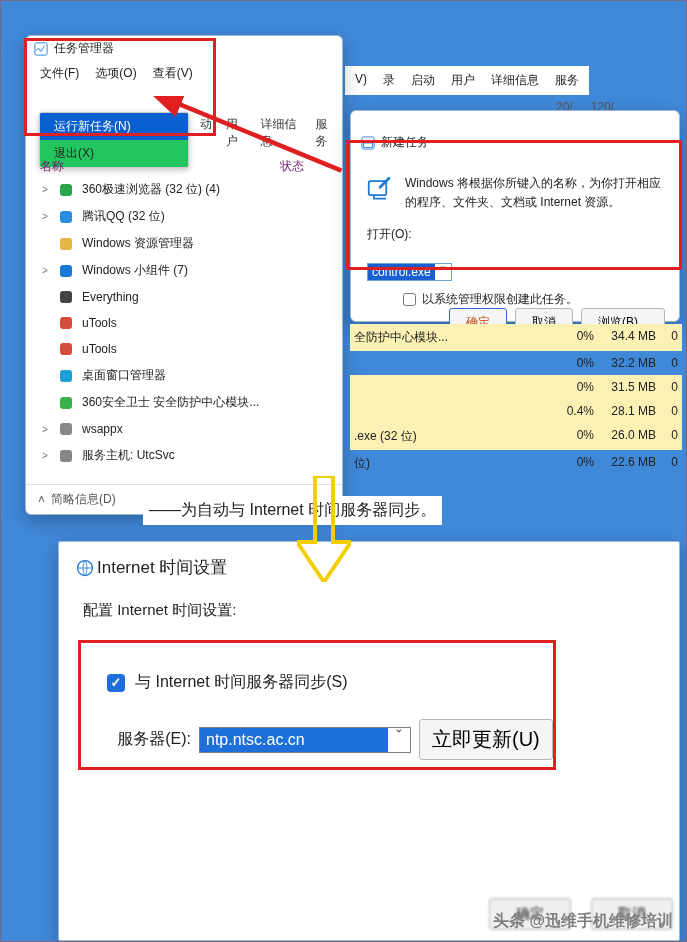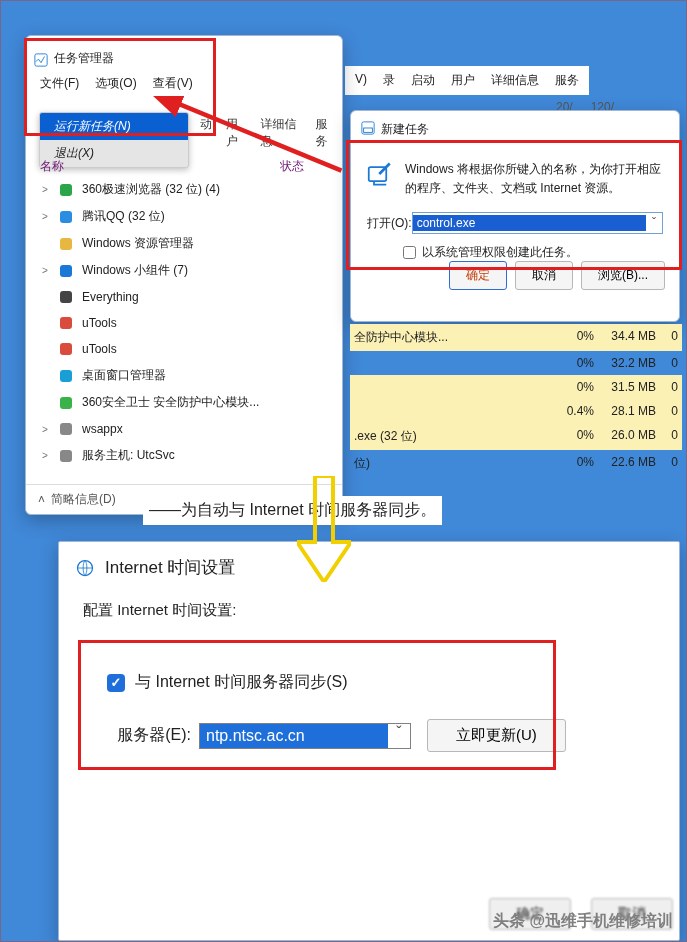--- a/index.html
+++ b/index.html
@@ -1,25 +1,25 @@
 <!DOCTYPE html>
 <html><head>
 <meta charset="utf-8">
 <style>
   * { box-sizing: border-box; margin: 0; padding: 0; font-family: "Microsoft YaHei", "Segoe UI", Arial, sans-serif; }
   body { width: 687px; height: 942px; background:#4088d8; position:relative; overflow:hidden; font-size:12px; color:#222;}
   
   
   .win { background:#fff; border:1px solid #9fb7d4; border-radius:6px; box-shadow:0 6px 18px rgba(0,0,0,.25); position:absolute; }
   .tm   { left:25px; top:35px; width:318px; height:480px; }
-  .titlebar { display:flex; align-items:flex-end; gap:6px; padding:4px 8px; font-size:12px;margin-top:10px;}
+  .titlebar { display:flex; align-items:center; gap:6px; padding:4px 8px; font-size:12px;}
   .tm-icon,.svg-icon { width:14px;height:14px; stroke:#1a5fb4; fill:none;}
   .menubar { display:flex; gap:4px; padding:2px 8px; font-size:12px;}
   .menubar span{padding:2px 6px;}
-  .dropdown{position:absolute; left:13px; top:76px; width:150px; background:#e5e5e5; border:1px solid #ccc; border-radius:3px; box-shadow:0 2px 6px rgba(0,0,0,.25); font-size:12px; overflow:hidden;font-style:italic;}
+  .dropdown{position:absolute; left:13px; top:76px; width:150px; background:#22c55e; border:1px solid #ccc; border-radius:3px; box-shadow:0 2px 6px rgba(0,0,0,.25); font-size:12px; overflow:hidden;}
   .ddrow{padding:5px 14px;}
   .ddrow.sel{background:#0a5fd1;color:#fff;}
   .tabs{position:absolute; left:168px; top:76px; display:flex; gap:2px; font-size:12px; color:#333;}
   .tabs span{padding:4px 6px;}
   .tm-head{position:absolute; left:12px; top:118px; width:300px; display:flex; font-size:12px; color:#701a75;}
   .tm-head .c-name{flex:1; padding:4px 2px;}
   .tm-head .c-state{width:60px; padding:4px 2px;}
   .list{position:absolute; left:12px; top:140px; right:12px; bottom:40px; overflow:hidden;}
   .row{display:flex; align-items:center; gap:8px; padding:5px 2px;}
   .row .caret{width:10px; color:#777; font-size:10px; text-align:center;}
@@ -29,25 +29,25 @@
   .tm-footer .chev{margin-right:6px;}
   
   
   .redbox1{position:absolute; left:24px; top:38px; width:192px; height:98px; border:3px solid #e02020; pointer-events:none;}
   
   
   .rtabs{position:absolute; left:345px; top:66px; display:flex; gap:4px; font-size:12px; background:#fff; padding:2px 4px;}
   .rtabs span{padding:4px 6px;}
   
   .nt-win{left:350px; top:110px; width:330px; height:212px;}
-  .nt-title{display:flex;gap:6px;padding:10px 10px; font-size:12px;}
-  .nt-body{padding:0 16px;margin-top:12px;}
+  .nt-title{display:flex;align-items:center;gap:6px;padding:23px 10px; font-size:12px;}
+  .nt-body{padding:0 16px;}
   .nt-msg{display:flex;gap:10px;font-size:12px;line-height:1.6; color:#222;}
   .nt-msg svg{flex:none;width:28px;height:28px;}
-  .nt-open{display:flex; align-items:center; gap:0; margin-top:14px;}
+  .nt-open{display:flex; align-items:flex-start; gap:20px; margin-top:14px;flex-direction:column;}
   .nt-open label{font-size:12px;}
   .combo{flex:1; display:flex; align-items:center; border:1px solid #6fa0d6; background:#fff; height:22px;}
   .combo .sel{flex:1; background:#1a5fd1; color:#fff; padding:1px 4px; font-size:12px;}
   .combo .drop{width:16px; text-align:center; color:#555;}
   .admin-row{margin-left:36px; margin-top:10px; display:flex; align-items:center; gap:6px;}
   .nt-btns{display:flex; gap:8px; justify-content:flex-end; padding:0 14px 12px;}
   .btn{border:1px solid #b7b7b7; background:#f5f5f5; border-radius:3px; padding:5px 16px; font-size:12px;}
   .btn.primary{border-color:#2f6ed0; color:#c2410c;}
   .redbox2{position:absolute;left:346px; top:140px; width:336px; height:130px; border:3px solid #e02020; pointer-events:none;}
   .arrowRed{position:absolute; left:152px; top:96px; width:210px; height:80px; pointer-events:none;}
@@ -62,32 +62,32 @@
   .res .rrow .z{width:22px; text-align:right;}
   
   .cpuhdr{position:absolute; left:556px; top:100px; display:flex; gap:18px; font-size:12px; color:#555;}
   
   
   .syncline{position:absolute; left:143px; top:496px; font-size:16px; color:#222; background:#fff; padding:4px 6px;}
   .yarrow{position:absolute; left:297px; top:476px; width:54px; height:106px; pointer-events:none;}
   
   
   .dlg{left:58px; top:541px; width:622px; height:400px; border-radius:2px;}
-  .dlg-title{display:flex;align-items:center;gap:10px;padding:14px 16px; font-size:17px; color:#222;}
+  .dlg-title{display:flex;align-items:center;gap:2px;padding:14px 16px; font-size:17px; color:#222;}
   .dlg-title svg{width:20px;height:20px;}
   .dlg-lbl{padding:8px 24px 4px; font-size:15px;}
   .dlg-group{margin:24px; padding:24px; font-size:16px;}
   .dlg-sync{display:flex; align-items:center; gap:10px; font-size:16px;}
   .dlg-sync .cb{width:18px;height:18px;border-radius:4px;background:#1e6fd9;display:flex;align-items:center;justify-content:center;color:#fff;font-weight:bold;font-size:13px;}
   .dlg-server{display:flex;align-items:center; gap:8px; margin-top:26px;}
   .dlg-server .srv-label{width:84px; text-align:right;}
   .srv-combo{display:flex; width:212px; border:1px solid #808080; background:#fff;}
   .srv-combo .val{flex:1;background:#1e6fd9;color:#fff;padding:3px 6px;}
   .srv-combo .drop{width:22px;text-align:center;color:#555;}
-  .update-btn{margin-left:8px; border:1px solid #b7b7b7; background:#f5f5f5; border-radius:3px; padding:6px 28px; font-size:15px;}
+  .update-btn{margin-left:0; border:1px solid #b7b7b7; background:#f5f5f5; border-radius:3px; padding:6px 12px; font-size:20px;}
   .redbox3{position:absolute; left:78px; top:640px; width:478px; height:130px; border:3px solid #e02020; pointer-events:none;}
   
   .dlg-okrow{position:absolute; right:6px; bottom:10px; display:flex; gap:20px;}
   .ghostbtn{border:1px solid #bbb;background:#efefef;padding:6px 26px;font-size:14px;border-radius:3px;filter:blur(1px);}
   
   .watermark{position:absolute; right:14px; bottom:10px; font-size:16px; color:#808080; font-weight:bold;}
   
   .outerframe{position:absolute; inset:0; border:1px solid #768; pointer-events:none;}
 </style>
 </head>

